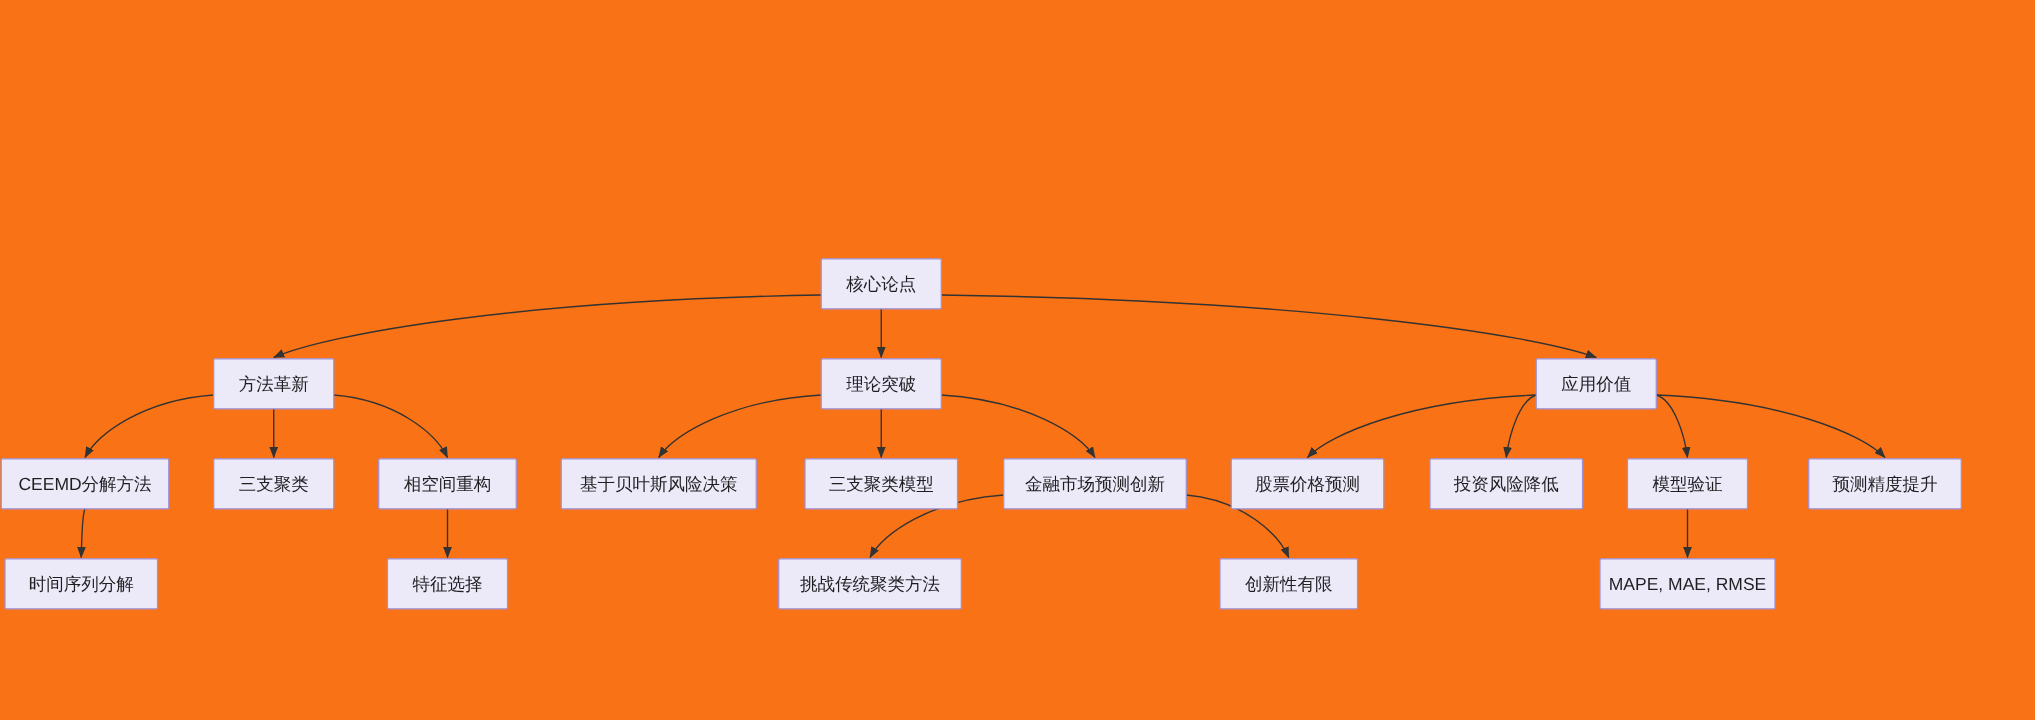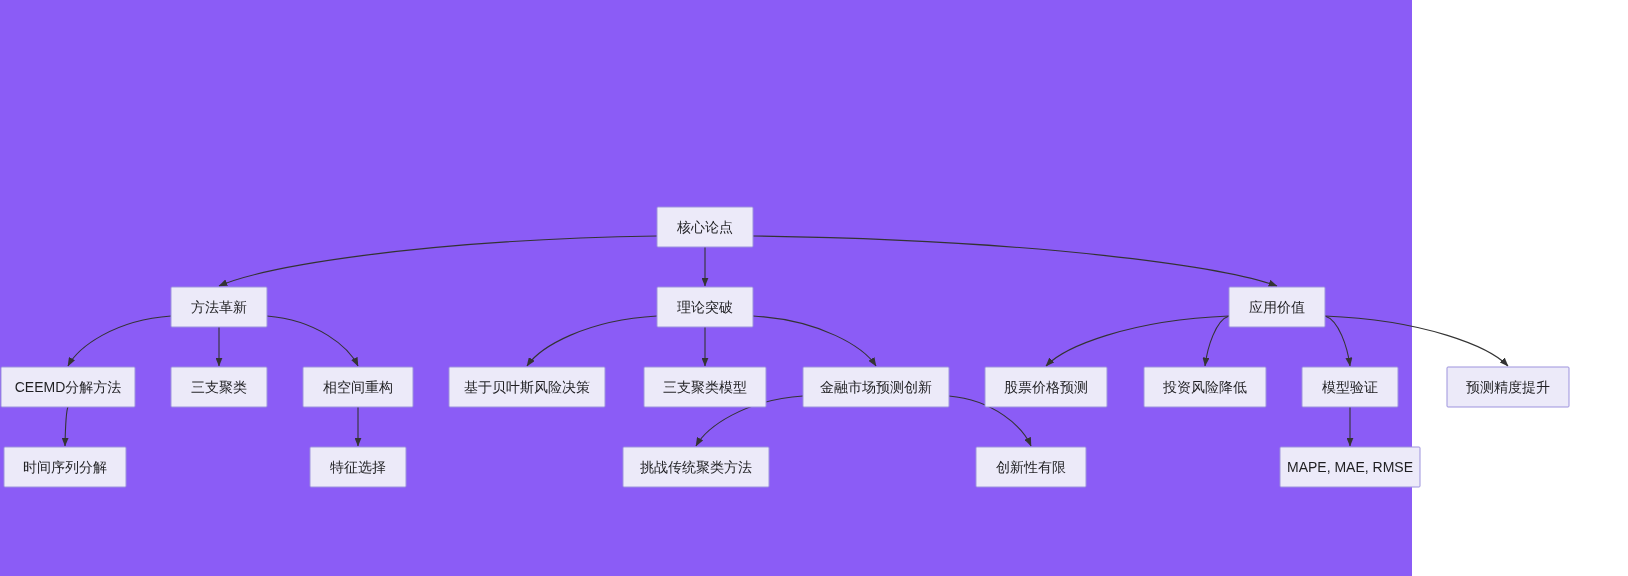--- a/index.html
+++ b/index.html
@@ -8,23 +8,23 @@
     background: #ffffff;
   }
   body {
     width: 1628px;
     height: 576px;
     overflow: hidden;
     font-family: "Liberation Sans", "DejaVu Sans", sans-serif;
   }
   #diagram-root {
     position: relative;
-    width: 1412px;
+    width: 1628px;
     height: 576px;
-    background: #8b5cf6;
+    background: #f97316;
     text-decoration: underline;
   }
   svg#flow {
     position: absolute;
     top: 0;
     left: 0;
     width: 1628px;
     height: 576px;
     display: block;
   }

